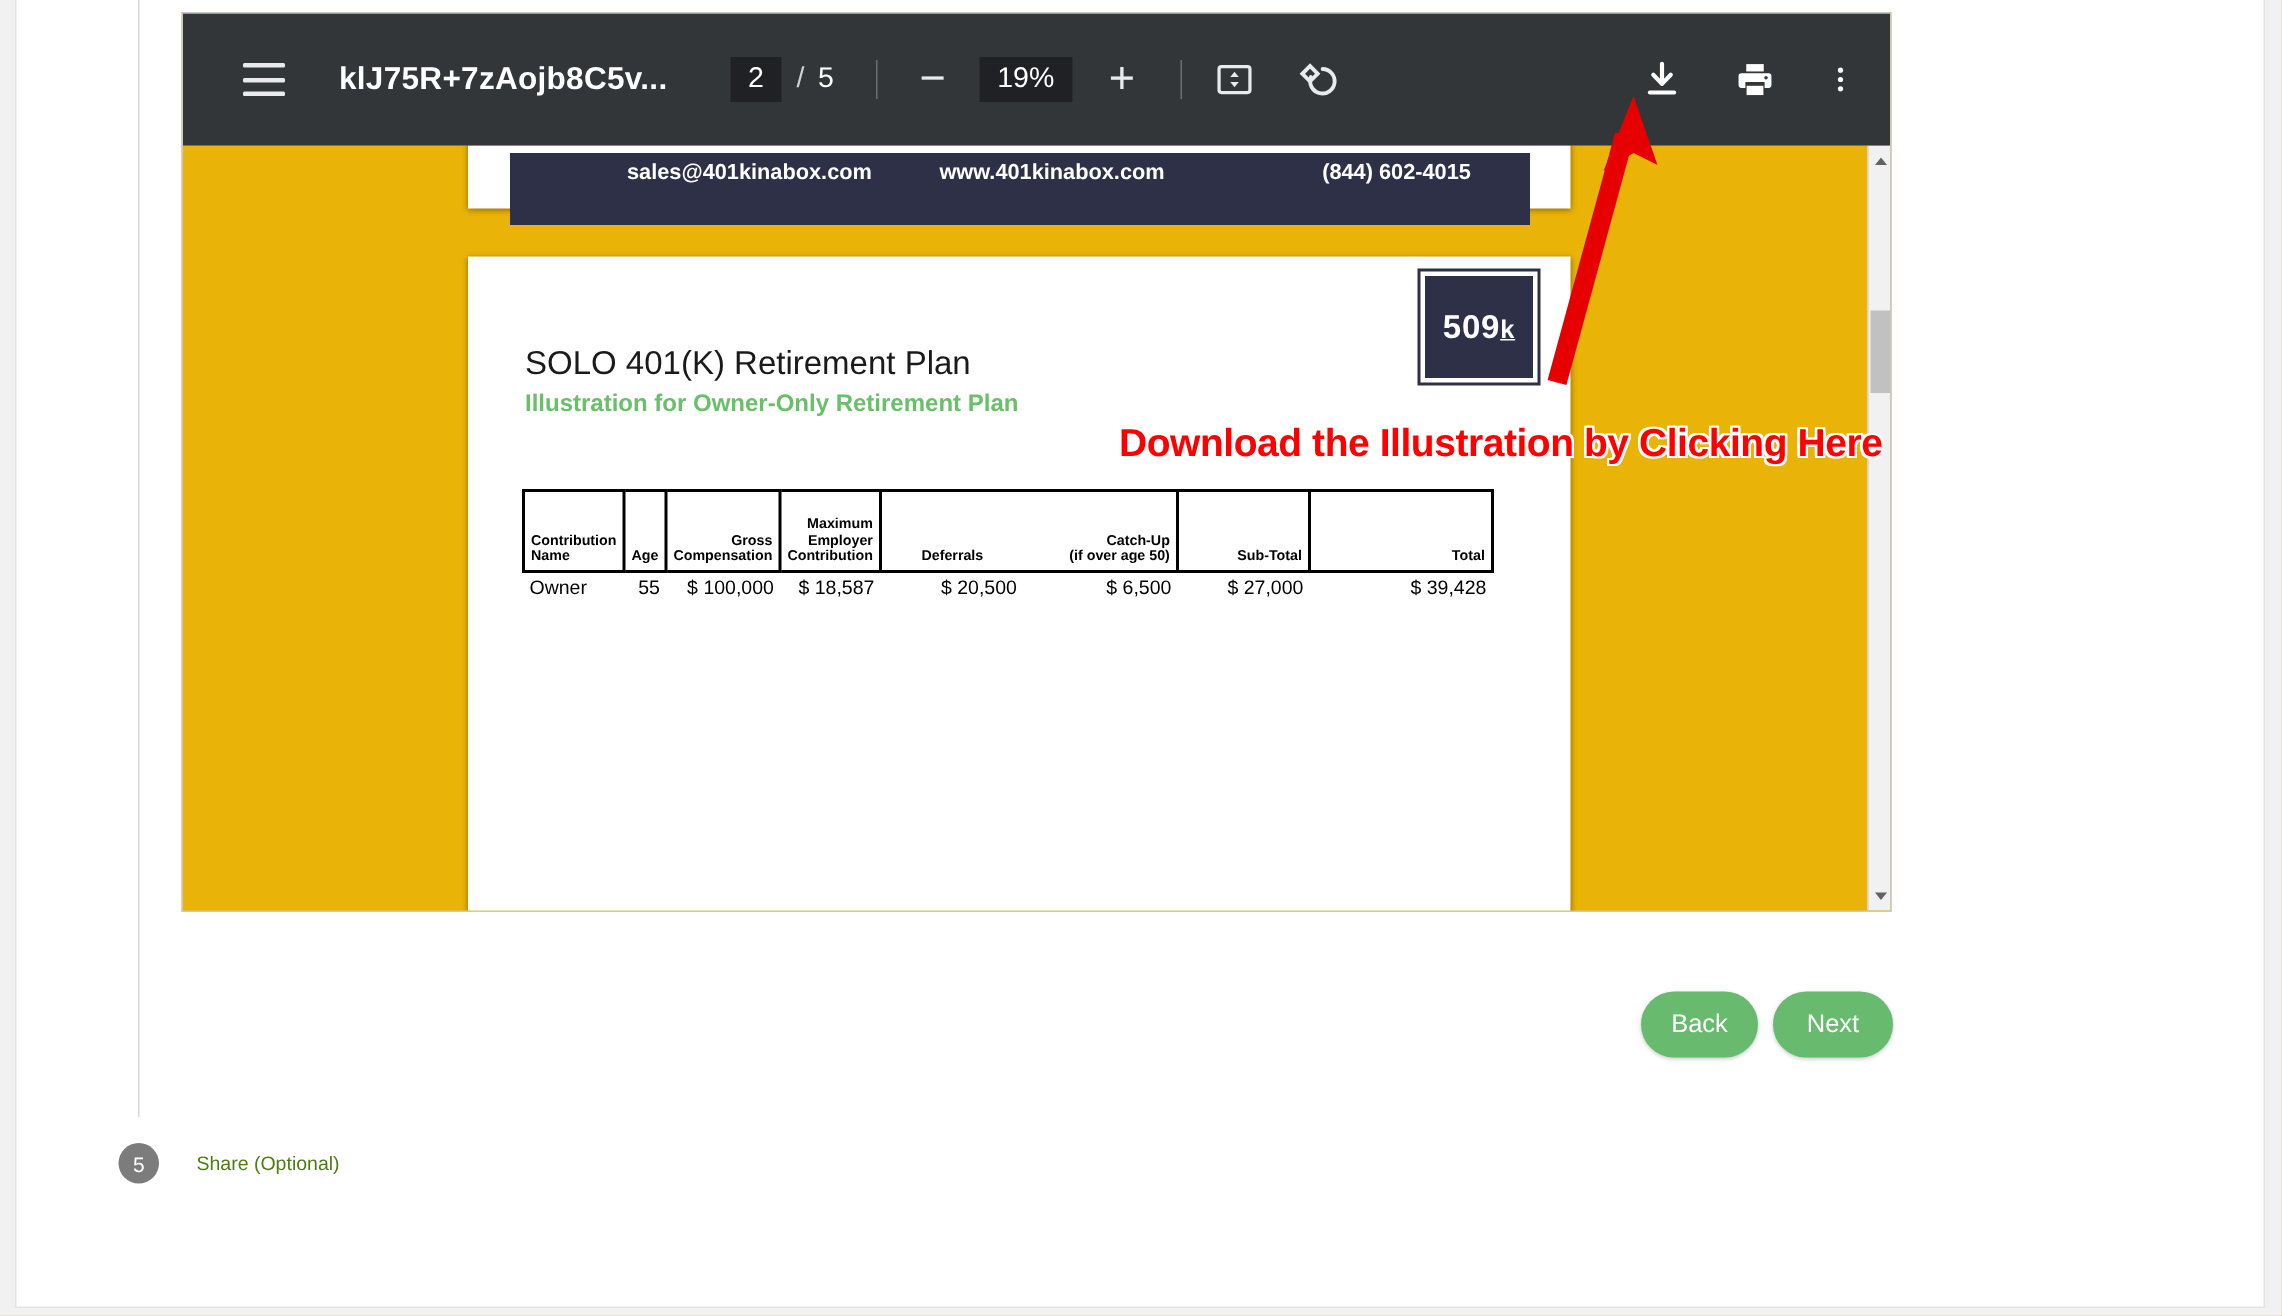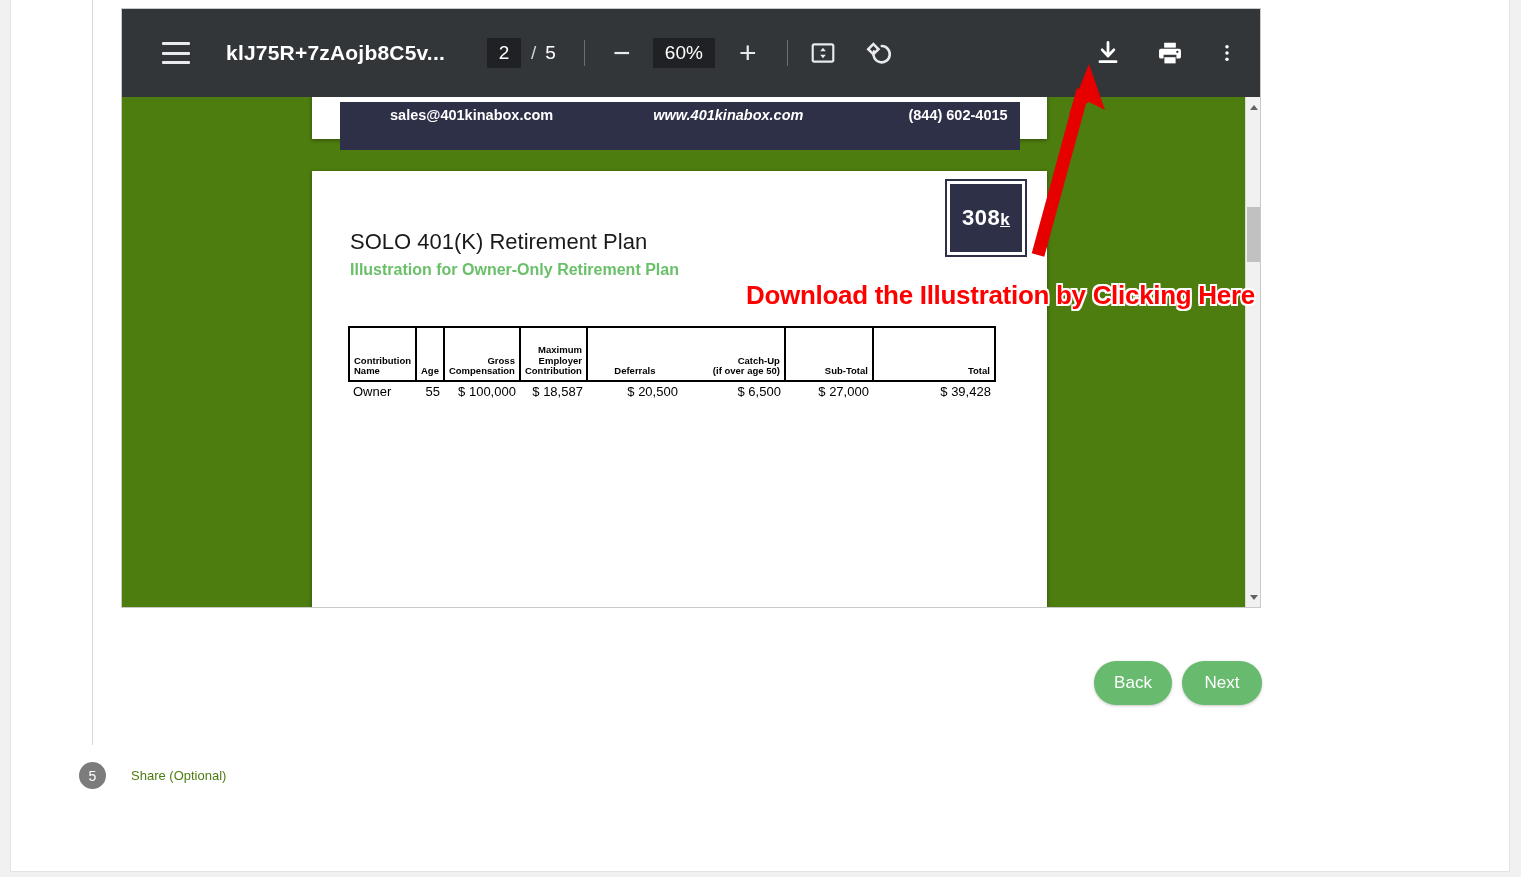--- a/index.html
+++ b/index.html
@@ -29,21 +29,21 @@
     left: 81px; top: 0px;
     width: 1px; height: 745px;
     background: #d8d8d8;
   }
 
   
   #pdf-viewer {
     position: absolute;
     left: 110px; top: 8px;
     width: 1140px; height: 600px;
-    background: #4d7c0f;
+    background: #eab308;
     border: 1px solid #c9c9c9;
     box-sizing: border-box;
     overflow: hidden;
   }
   #pdf-toolbar {
     position: absolute;
     left: 0; top: 0;
     width: 100%; height: 88px;
     background: #323639;
     display: flex;
@@ -143,22 +143,22 @@
     width: 680px; height: 48px;
     background: #2e3048;
     color: #ffffff;
     font-size: 14.5px;
     font-weight: bold;
     display: flex;
     align-items: flex-start;
     padding-top: 5px;
     box-sizing: border-box;
   }
-  .doc-band .b1 { margin-left: 50px; }
-  .doc-band .b2 { margin-left: 100px; font-style: italic; }
+  .doc-band .b1 { margin-left: 78px; }
+  .doc-band .b2 { margin-left: 45px; }
   .doc-band .b3 { margin-left: 105px; }
 
   .doc-title {
     position: absolute;
     left: 38px; top: 58px;
     font-size: 22px;
     color: #1a1a1a;
     font-family: "Liberation Sans", sans-serif;
     text-align: center;
   }
@@ -323,21 +323,21 @@
         <div class="tb-pages">
           <input class="page-input" type="text" value="2" style="">
           <span class="page-sep">/</span>
           <span class="page-total">5</span>
         </div>
 
         <div class="tb-divider"></div>
 
         <div class="zoom-minus">−</div>
 
-        <div class="zoom-val">60%</div>
+        <div class="zoom-val">19%</div>
 
         <div class="zoom-plus">+</div>
 
         <div class="tb-divider2"></div>
 
         <div class="tb-icon" style="margin-right:30px;">
           <svg width="26" height="26" viewBox="0 0 24 24">
             <rect x="2.5" y="4" width="19" height="16" rx="1.5" fill="none" stroke="#e8eaed" stroke-width="2"></rect>
             <path d="M12 7.2 L14.6 10.4 L9.4 10.4 Z" fill="#e8eaed"></path>
             <path d="M12 16.8 L9.4 13.6 L14.6 13.6 Z" fill="#e8eaed"></path>
@@ -388,21 +388,21 @@
           </div>
         </div>
 
         <div class="doc-page" id="doc-page-cur">
 
           <div class="doc-title">SOLO 401(K) Retirement Plan</div>
 
           <div class="doc-subtitle">Illustration for Owner-Only Retirement Plan</div>
 
           <div class="logo-401k">
-            <span><span>308</span><span class="k">k</span></span>
+            <span><span>509</span><span class="k">k</span></span>
           </div>
 
           <table id="illus-table">
             <tbody>
             <tr>
               <td class="hdr l">
                 <span>Contribution</span><br>
                 <span>Name</span>
               </td>
               <td class="hdr r">

